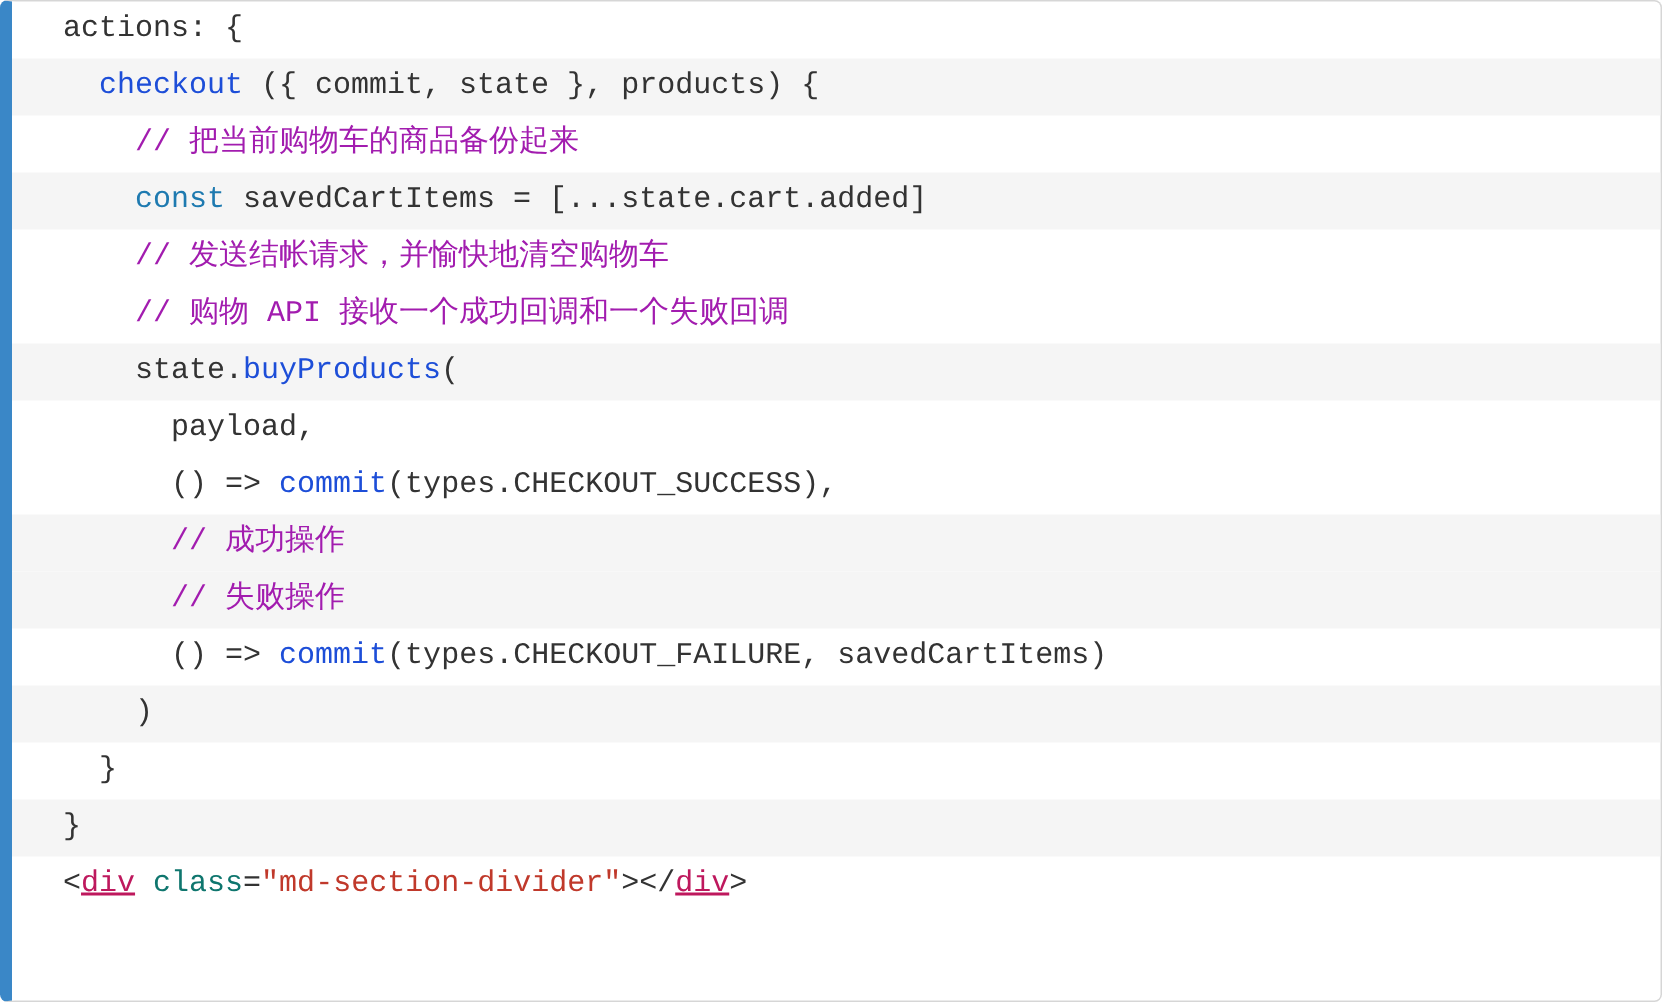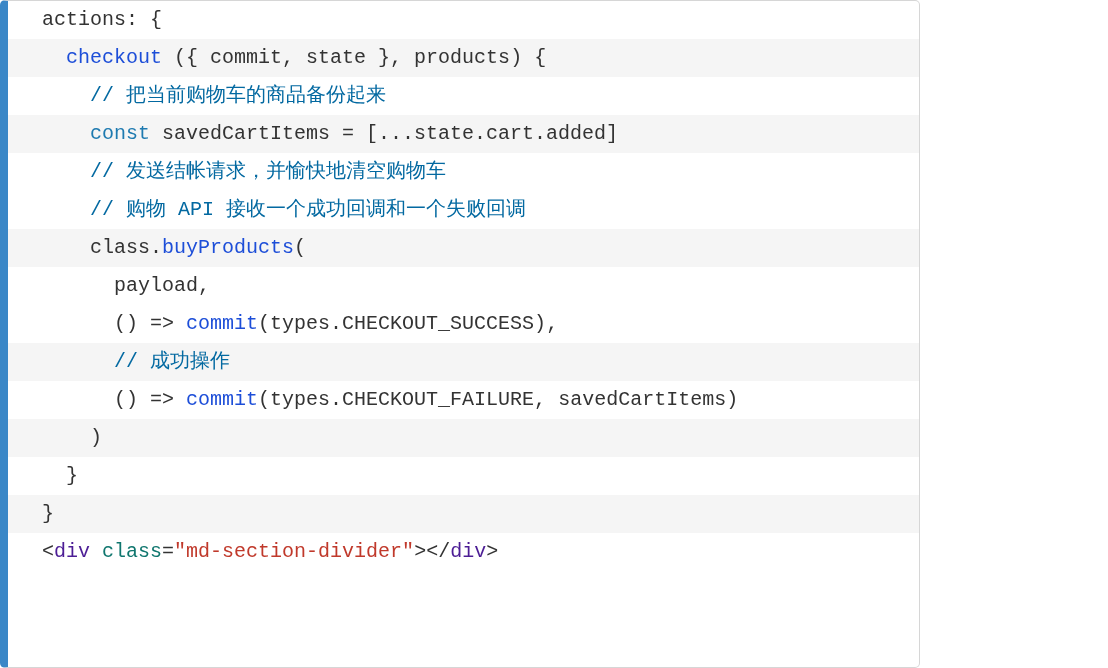--- a/index.html
+++ b/index.html
@@ -4,21 +4,21 @@
 <style>
   * { margin: 0; padding: 0; box-sizing: border-box; }
   body {
     background: #ffffff;
     font-family: "SFMono-Regular", Consolas, "Liberation Mono", Menlo, Courier, monospace;
     font-size: 20px;
     line-height: 1.9;
     padding: 0;
   }
   .code-block {
-    width: 920px;
+    width: 1108px;
     height: 668px;
     border: 1px solid #d6d6d6;
     border-left: 8px solid #3a87c7;
     border-radius: 5px;
     background: #ffffff;
     overflow: hidden;
     position: relative;
   }
   .code-lines {
     padding: 0;
@@ -31,41 +31,42 @@
     font-size: 20px;
     line-height: 38px;
     height: 38px;
   }
   .stripe {
     background: #f5f5f5;
   }
   .plain { color: #333333; }
   .keyword { color: #1e7ab0; margin-top: 16px; }
   .operator { color: #333333; }
-  .comment { color: #0369a1; }
+  .comment { color: #a21caf; }
   .ident-call { color: #1d4ed8; }
-  .tag-color { color: #4c1d95; }
+  .tag-color { color: #be185d; text-decoration: underline; }
   .attr-name { color: #0f766e; }
   .attr-val { color: #c0392b; }
   .punct { color: #333333; }
 </style>
 </head>
 <body>
 
 <div class="code-block">
   <div class="code-lines" id="code-lines">
       <div class="line"><span></span><span class="plain">actions</span><span class="operator">:</span><span class="plain"> {</span></div>
       <div class="line stripe"><span>  </span><span class="ident-call">checkout</span><span class="plain"> (</span><span class="plain">{ commit, state }</span><span class="plain">, products</span><span class="plain">)</span><span class="plain"> {</span></div>
       <div class="line"><span>    </span><span class="comment">// 把当前购物车的商品备份起来</span></div>
       <div class="line stripe"><span>    </span><span class="keyword">const</span><span class="plain"> savedCartItems </span><span class="operator">=</span><span class="plain"> [...state.cart.added]</span></div>
       <div class="line"><span>    </span><span class="comment">// 发送结帐请求，并愉快地清空购物车</span></div>
       <div class="line"><span>    </span><span class="comment">// 购物 API 接收一个成功回调和一个失败回调</span></div>
-      <div class="line stripe"><span>    </span><span class="plain">class.</span><span class="ident-call">buyProducts</span><span class="plain">(</span></div>
+      <div class="line stripe"><span>    </span><span class="plain">state.</span><span class="ident-call">buyProducts</span><span class="plain">(</span></div>
       <div class="line"><span>      </span><span class="plain">payload,</span></div>
       <div class="line"><span>      </span><span class="plain">() </span><span class="operator">=&gt;</span><span class="plain"> </span><span class="ident-call">commit</span><span class="plain">(types.CHECKOUT_SUCCESS),</span></div>
       <div class="line stripe"><span>      </span><span class="comment">// 成功操作</span></div>
+      <div class="line stripe"><span>      </span><span class="comment">// 失败操作</span></div>
       <div class="line"><span>      </span><span class="plain">() </span><span class="operator">=&gt;</span><span class="plain"> </span><span class="ident-call">commit</span><span class="plain">(types.CHECKOUT_FAILURE, savedCartItems)</span></div>
       <div class="line stripe"><span>    </span><span class="plain">)</span></div>
       <div class="line"><span>  </span><span class="plain">}</span></div>
       <div class="line stripe"><span></span><span class="plain">}</span></div>
       <div class="line"><span></span><span class="punct">&lt;</span><span class="tag-color">div</span><span class="plain"> </span><span class="attr-name">class</span><span class="operator">=</span><span class="attr-val">"md-section-divider"</span><span class="punct">&gt;&lt;/</span><span class="tag-color">div</span><span class="punct">&gt;</span></div>
     </div>
 </div>
 
 </body></html>

